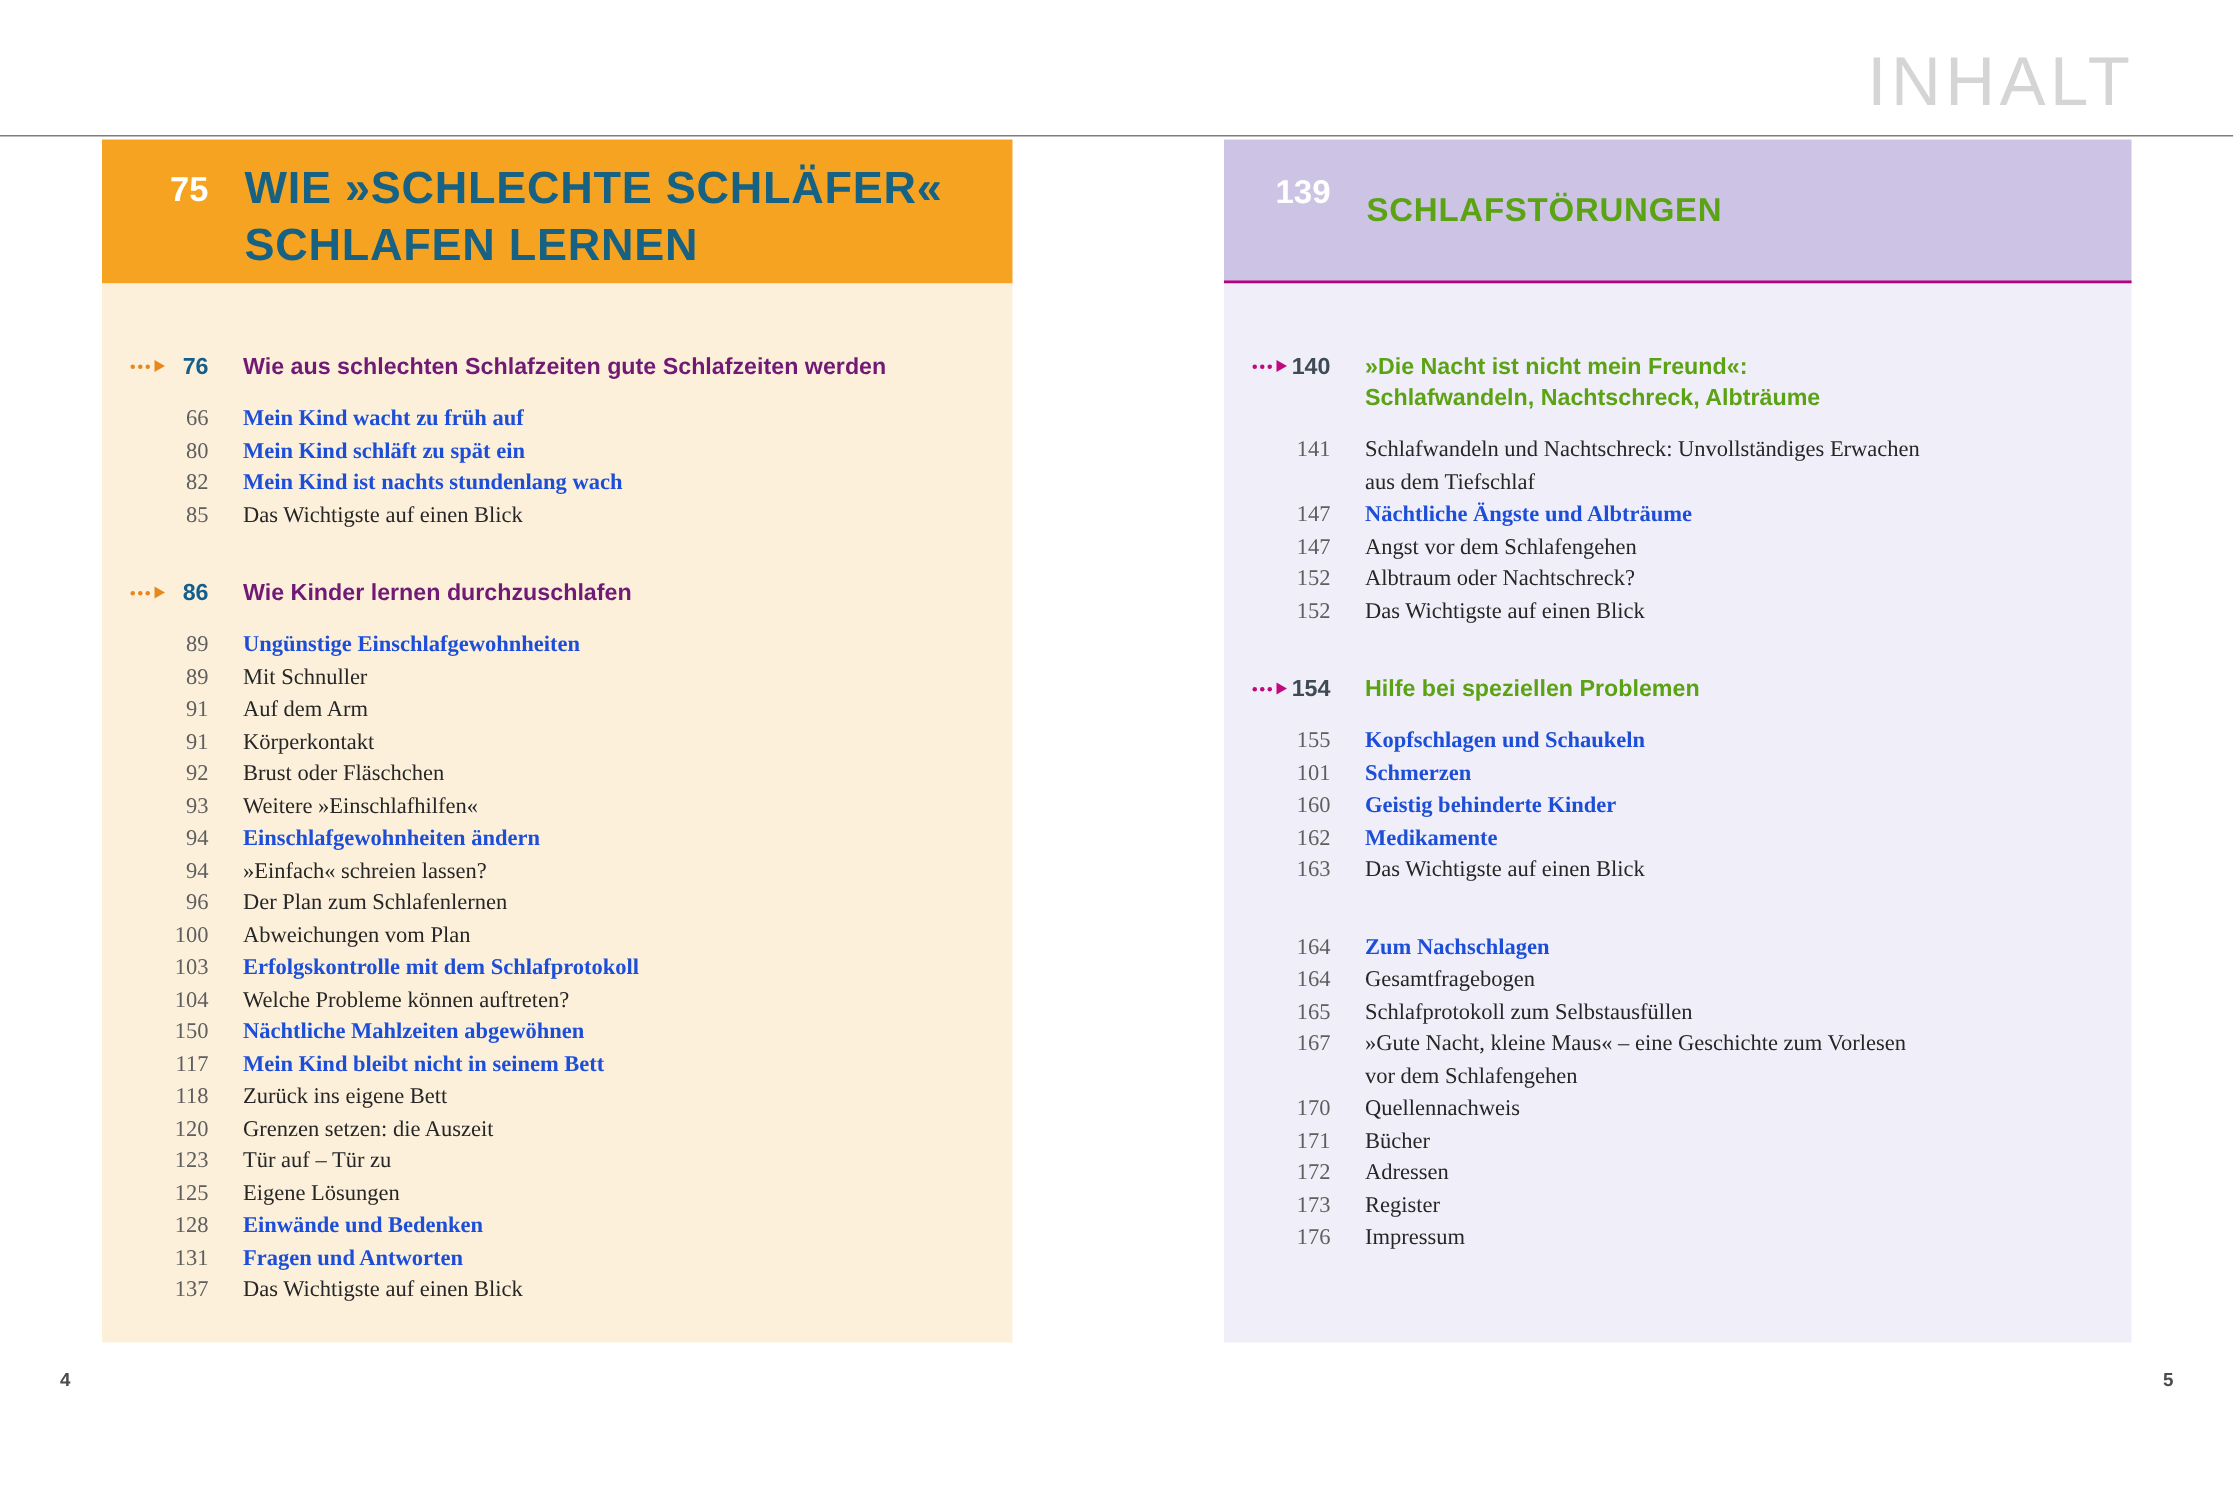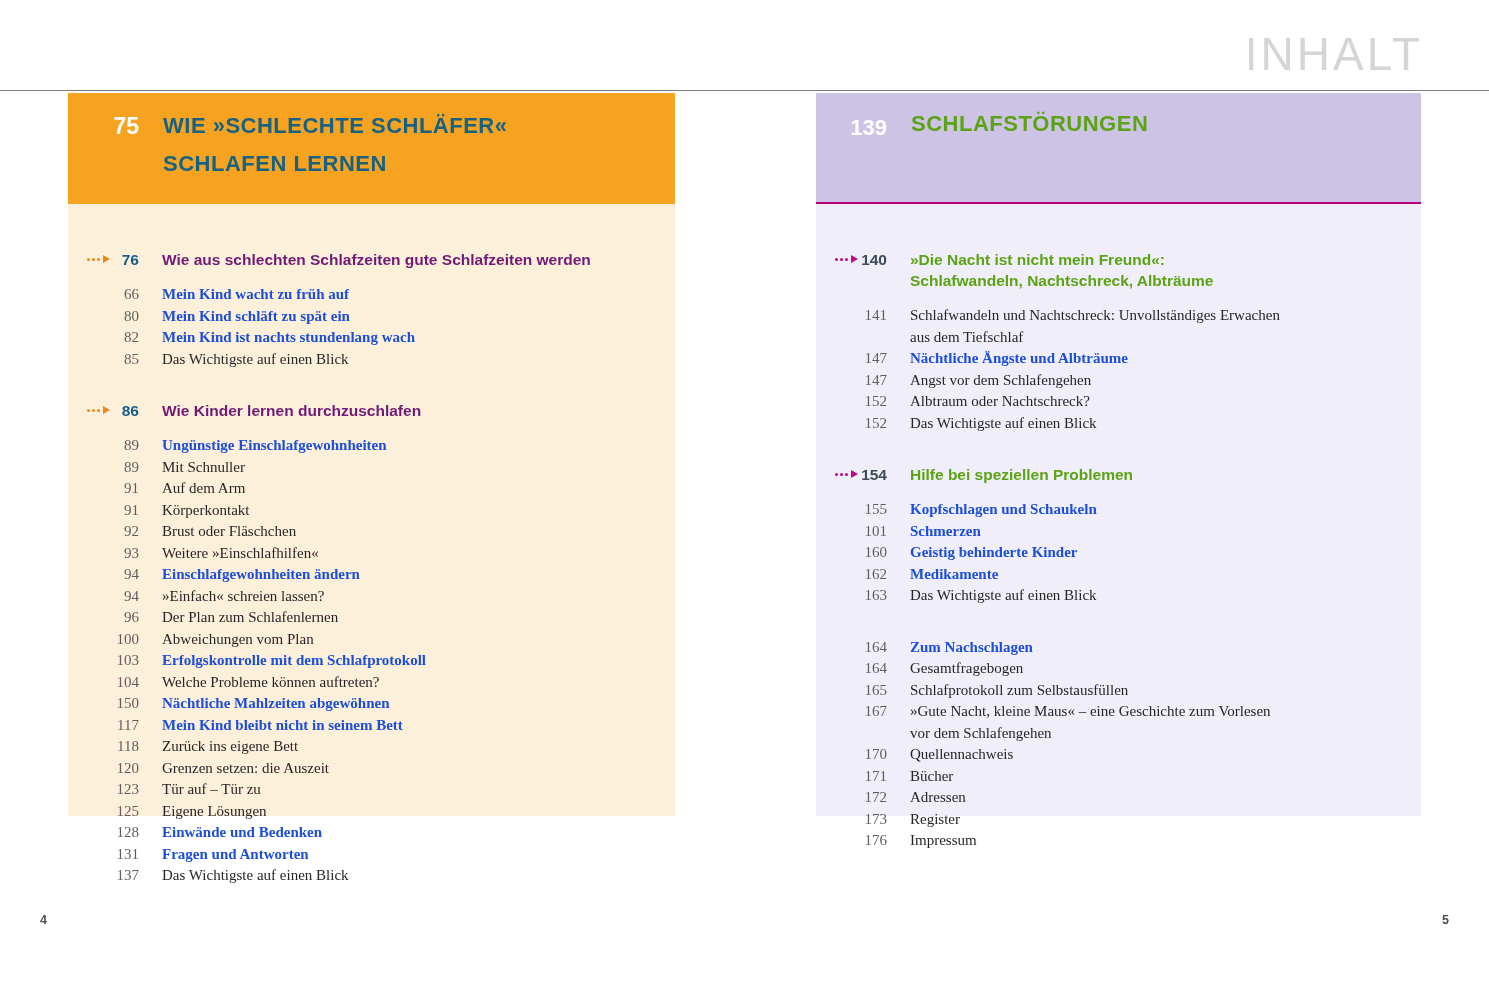--- a/index.html
+++ b/index.html
@@ -31,48 +31,48 @@
     font-weight: 400;
   }
 
   
   .page-col { position: absolute; top: 93px; }
   .page-left  { left: 68px;  width: 607px; }
   .page-right { left: 816px; width: 605px; }
 
   .chapter-header {
     position: relative;
-    height: 111px;
+    height: 96px;
     padding: 14px 0 0 95px;
   }
   .page-left  .chapter-header { background: #f6a322; }
-  .page-right .chapter-header { background: #ccc3e5; border-bottom: 2px solid #b4007c; padding-top: 16px; }
+  .page-right .chapter-header { background: #ccc3e5; border-bottom: 2px solid #b4007c; padding-top: 32px; }
 
   .chapter-num {
     position: absolute;
     left: 0; width: 71px;
     text-align: right;
     font-family: "Liberation Sans", sans-serif;
     font-weight: 700;
     color: #ffffff;
   }
   .page-left  .chapter-num { top: 14px; font-size: 23px; line-height: 38px; }
   .page-right .chapter-num { top: 20px; font-size: 22px; line-height: 29px; }
 
   .chapter-title {
     font-family: "Liberation Sans", sans-serif;
     font-weight: 700;
     letter-spacing: 0.5px;
   }
-  .page-left  .chapter-title { font-size: 22px; line-height: 38px; color: #176283; }
+  .page-left  .chapter-title { font-size: 30px; line-height: 38px; color: #176283; }
   .page-right .chapter-title { font-size: 22px; line-height: 29px; color: #5ba314; }
 
   .toc-body {
     position: relative;
-    height: 612px;
+    height: 706px;
     padding-top: 45px;
   }
   .page-left  .toc-body { background: #fcf0db; }
   .page-right .toc-body { background: #f0eef8; }
 
   .toc-section { margin-bottom: 30px; }
 
   .row { position: relative; padding-left: 94px; }
   .num {
     position: absolute;

